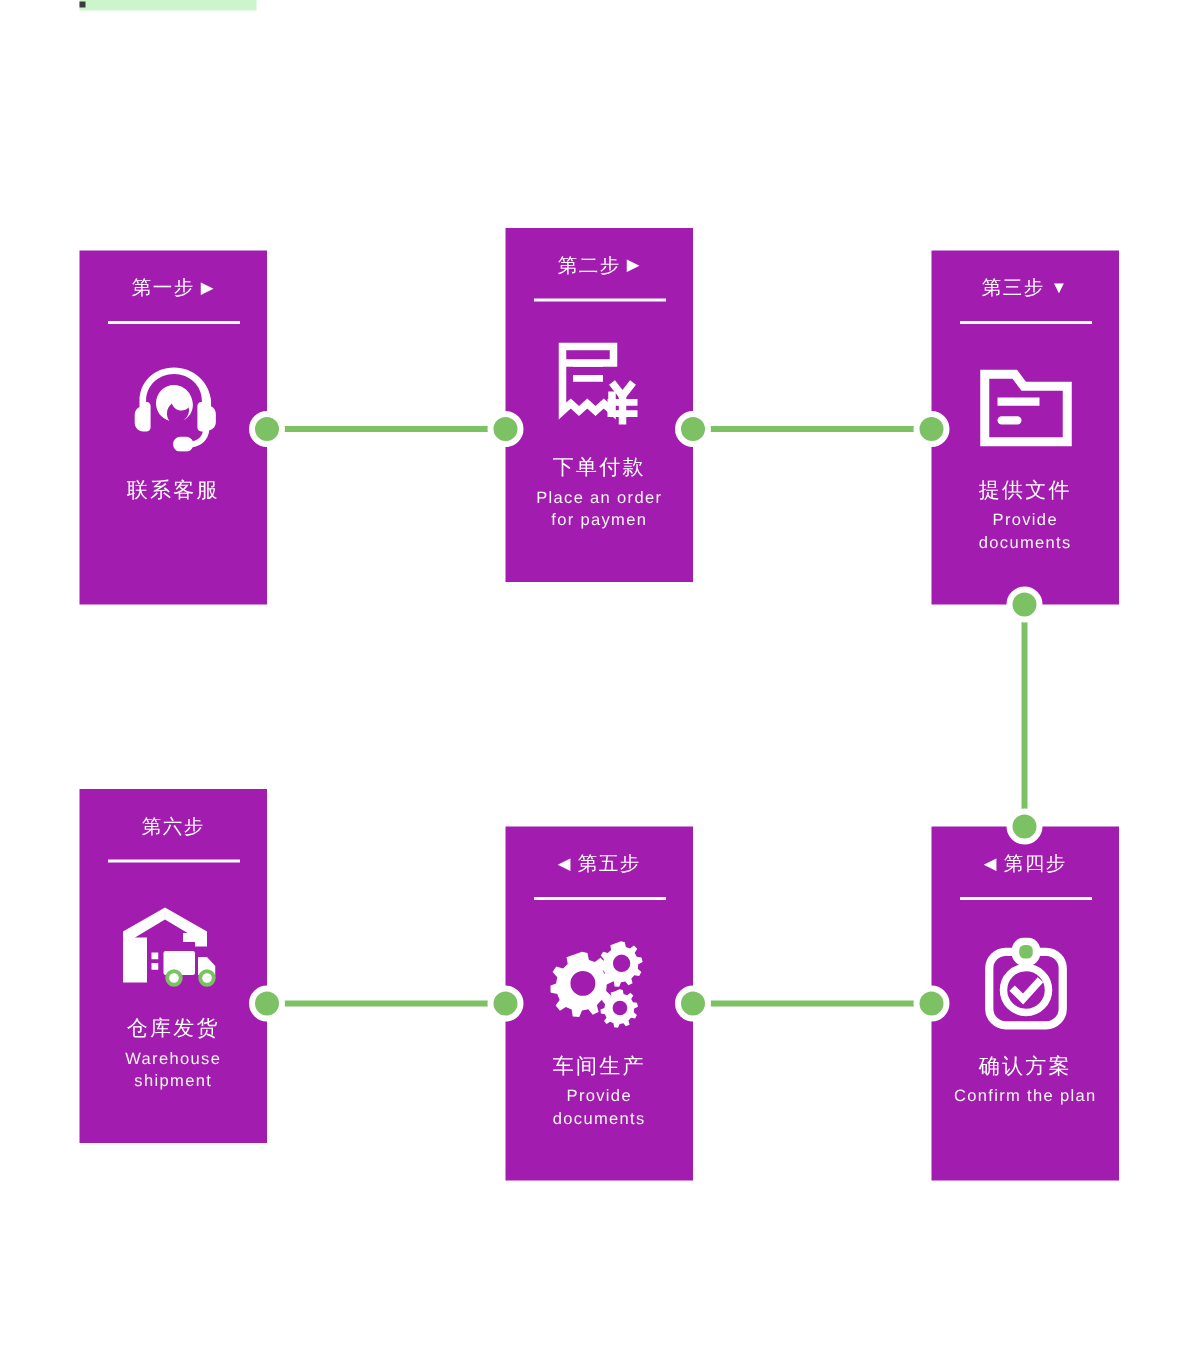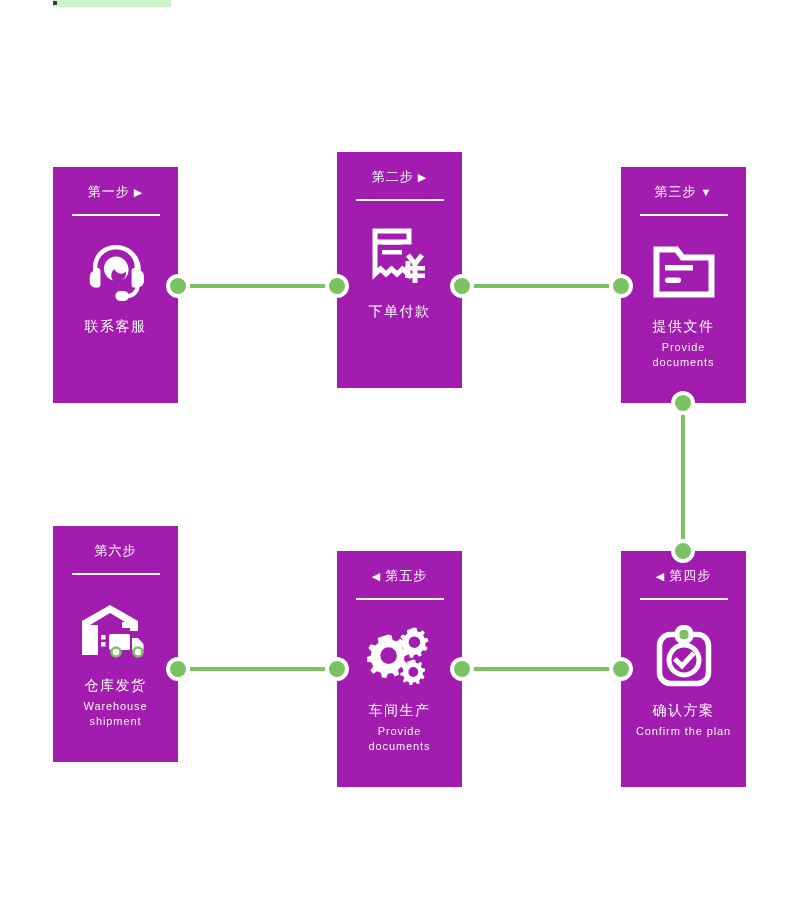--- a/index.html
+++ b/index.html
@@ -193,20 +193,24 @@
         <path d="M4 3h34v11H4zM4 3v43l5.5-5 5.5 5 5.5-5 5.5 5 5.5-5 5.5 5V33" stroke="#ffffff" stroke-width="5" stroke-linejoin="miter" fill="none"></path>
         <rect x="11" y="12" width="20" height="4.5" fill="#ffffff"></rect>
         <rect x="11" y="22" width="20" height="4.5" fill="#ffffff"></rect>
         <path d="M37 27l7 9 7-9" stroke="#ffffff" stroke-width="5" fill="none" stroke-linecap="butt"></path>
         <rect x="41.5" y="34" width="5" height="21" fill="#ffffff"></rect>
         <rect x="34" y="38" width="20" height="4.5" fill="#ffffff"></rect>
         <rect x="34" y="45.5" width="20" height="4.5" fill="#ffffff"></rect>
       </svg>
     </div>
     <div class="step-cn">下单付款</div>
+    <div class="step-en">
+      <span class="en-line">Place an order</span>
+      <span class="en-line">for paymen</span>
+    </div>
   </div>
 
   <div class="step-card" style="left:621px; top:167px;">
     <div class="step-head">
       <span>第三步</span>
       <span class="arrow-glyph">▼</span>
     </div>
     <div class="step-divider"></div>
     <div class="step-icon">
       <svg width="62" height="52" viewBox="0 0 62 52" fill="none" xmlns="http://www.w3.org/2000/svg">

